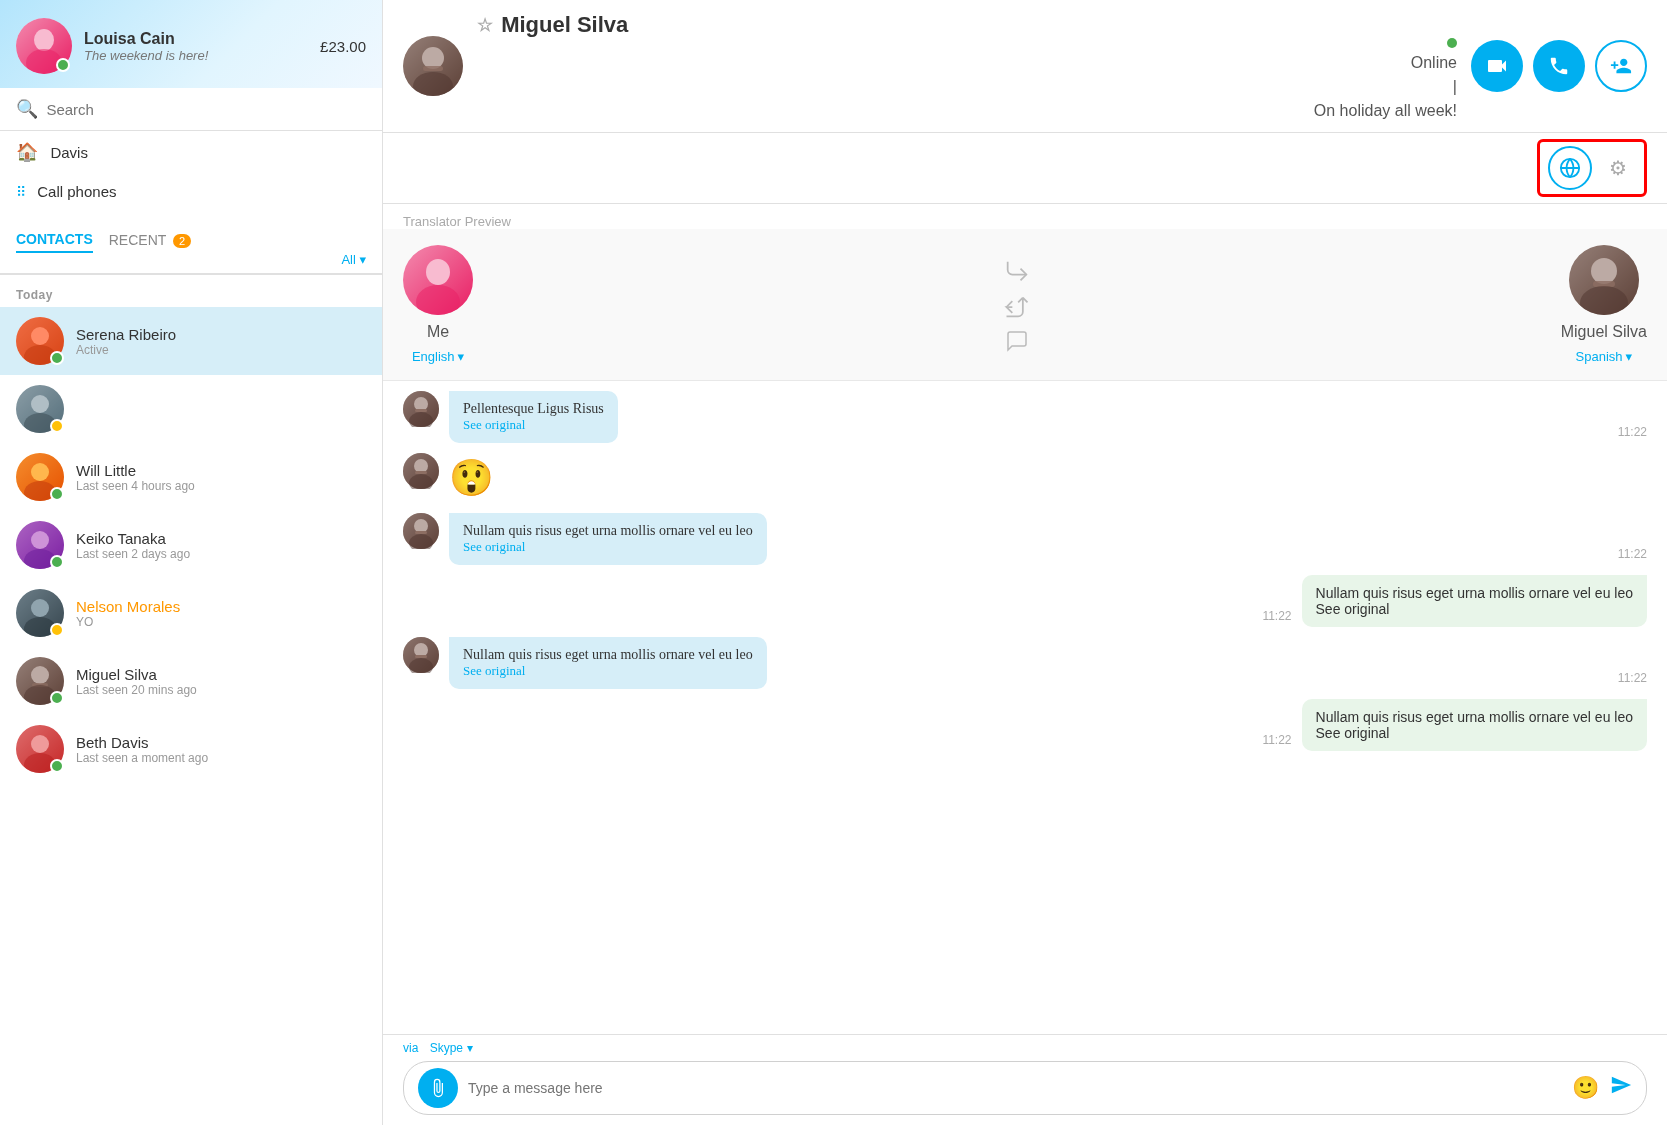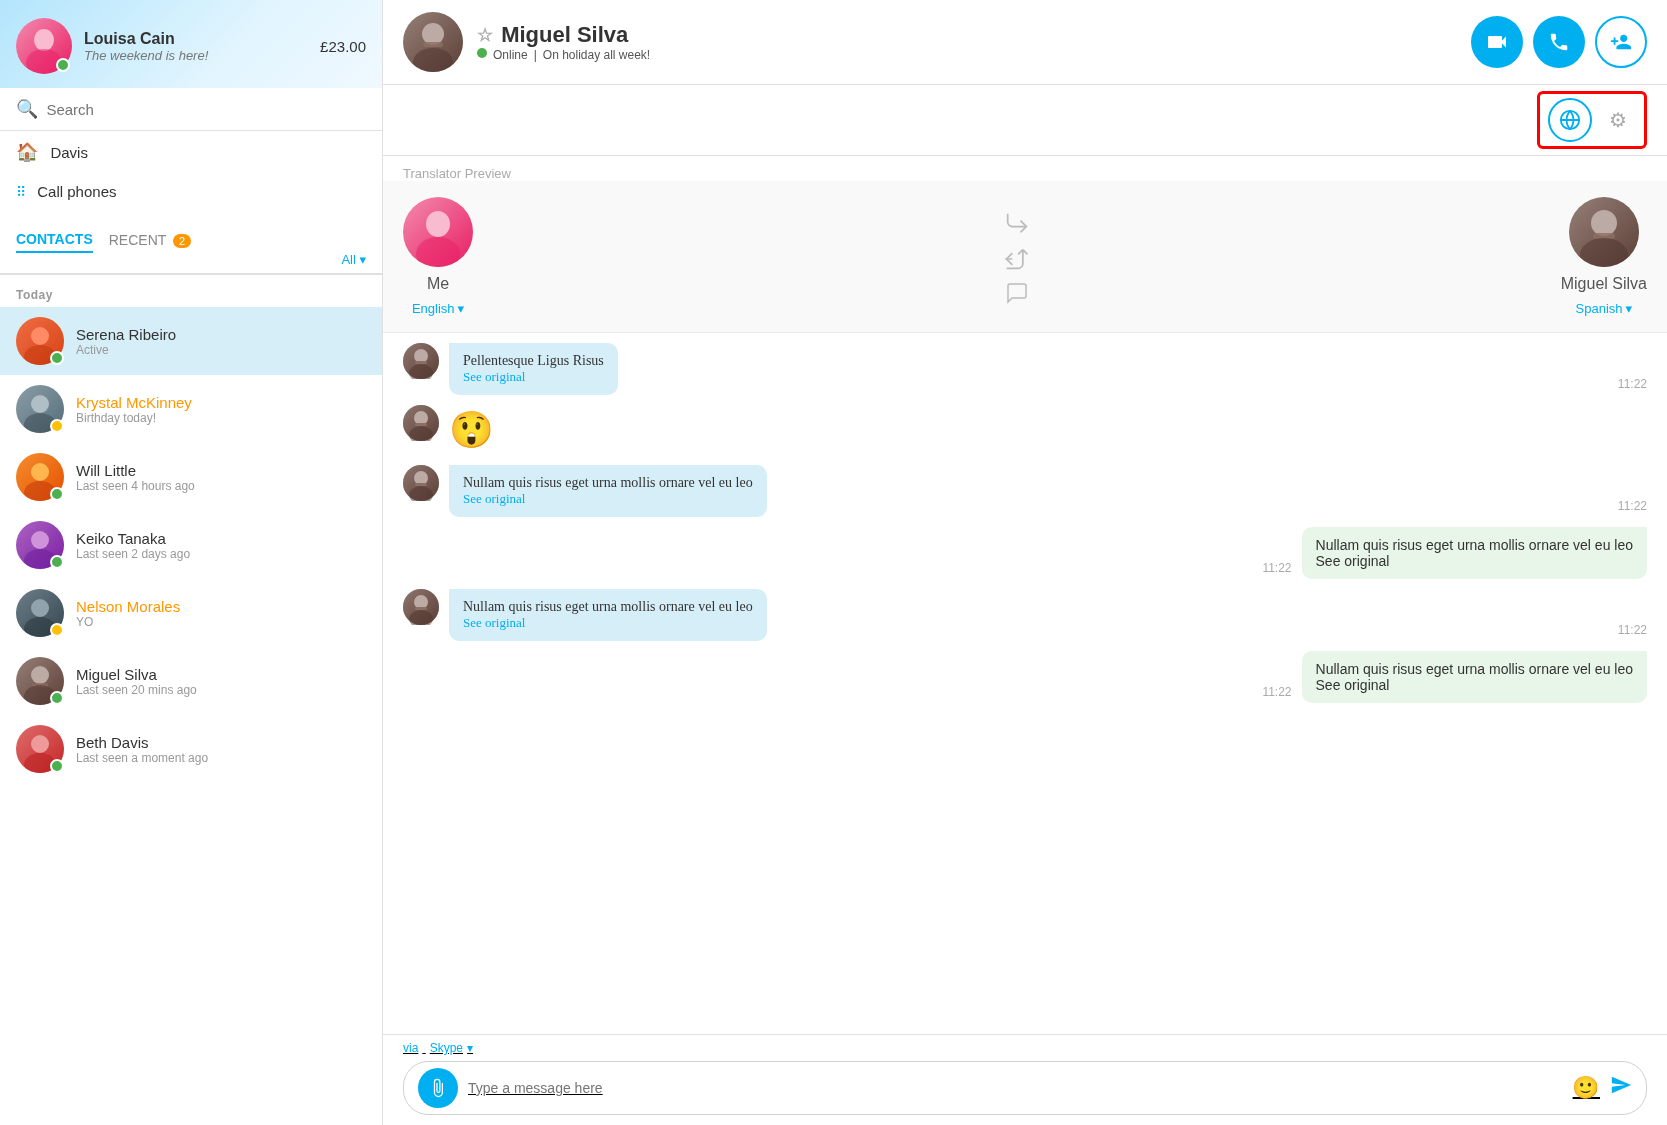--- a/index.html
+++ b/index.html
@@ -186,21 +186,21 @@
       background: linear-gradient(135deg, #bcaaa4, #5d4037);
       display: flex;
       align-items: center;
       justify-content: center;
       font-size: 24px;
       overflow: hidden;
     }
 
     .chat-user-info { flex: 1; }
     .chat-username { font-size: 22px; font-weight: 600; color: #333; display: flex; align-items: center; gap: 8px; }
-    .chat-status { font-size: 12px; color: #555; display: flex; align-items: flex-start; gap: 6px; }
+    .chat-status { font-size: 16px; color: #555; display: flex; align-items: flex-end; gap: 6px; flex-direction: column; }
     .online-dot { width: 10px; height: 10px; border-radius: 50%; background: #4caf50; display: inline-block; }
 
     .star-icon { color: #aaa; font-size: 18px; cursor: pointer; }
 
     .header-actions { display: flex; align-items: center; gap: 10px; }
     .action-btn {
       width: 52px;
       height: 52px;
       border-radius: 50%;
       background: #00aff0;
@@ -387,21 +387,20 @@
 
     .emoji-msg {
       font-size: 36px;
       padding: 4px 0;
     }
 
     
     .chat-bottom {
       border-top: 1px solid #e0e0e0;
       padding: 6px 20px 10px 20px;
-      text-decoration: underline;
     }
 
     .via-skype {
       font-size: 12px;
       color: #aaa;
       margin-bottom: 6px;
       display: flex;
       align-items: center;
       gap: 4px;
     }
@@ -542,24 +541,20 @@
     <div class="contact-item">
       <div class="avatar-wrap">
         <div class="contact-avatar av-krystal">
           <svg width="48" height="48" viewBox="0 0 48 48">
               <circle cx="24" cy="24" r="24" fill="#546e7a" opacity="0.4"></circle>
               <ellipse cx="24" cy="19" rx="9" ry="9" fill="#b0bec5"></ellipse>
               <ellipse cx="24" cy="40" rx="16" ry="12" fill="#37474f" opacity="0.5"></ellipse>
             </svg>
         </div>
         <div class="status-dot status-yellow" style="bottom:0;right:0;"></div>
-      </div>
-      <div class="contact-info">
-        <div class="contact-name orange">Krystal McKinney</div>
-        <div class="contact-sub">Birthday today!</div>
       </div>
     </div>
 
     <div class="contact-item">
       <div class="avatar-wrap">
         <div class="contact-avatar av-will">
           <svg width="48" height="48" viewBox="0 0 48 48">
               <circle cx="24" cy="24" r="24" fill="#e65100" opacity="0.4"></circle>
               <ellipse cx="24" cy="19" rx="9" ry="9" fill="#ffb74d"></ellipse>
               <ellipse cx="24" cy="40" rx="16" ry="12" fill="#bf360c" opacity="0.5"></ellipse>

